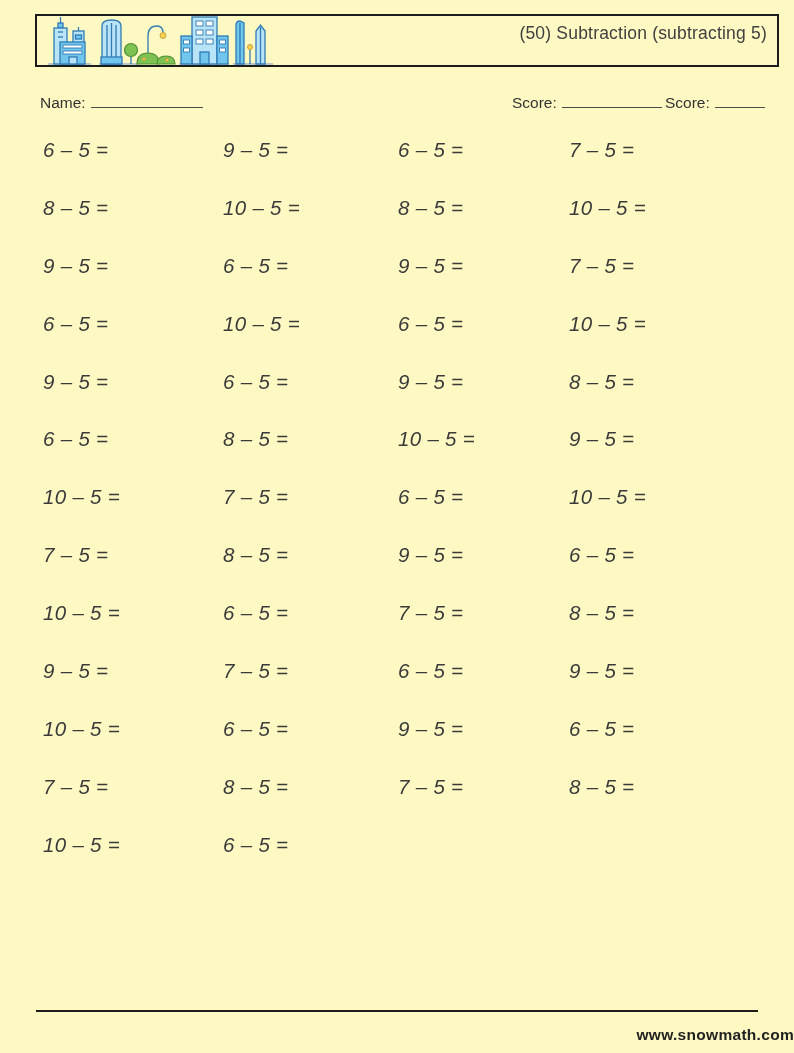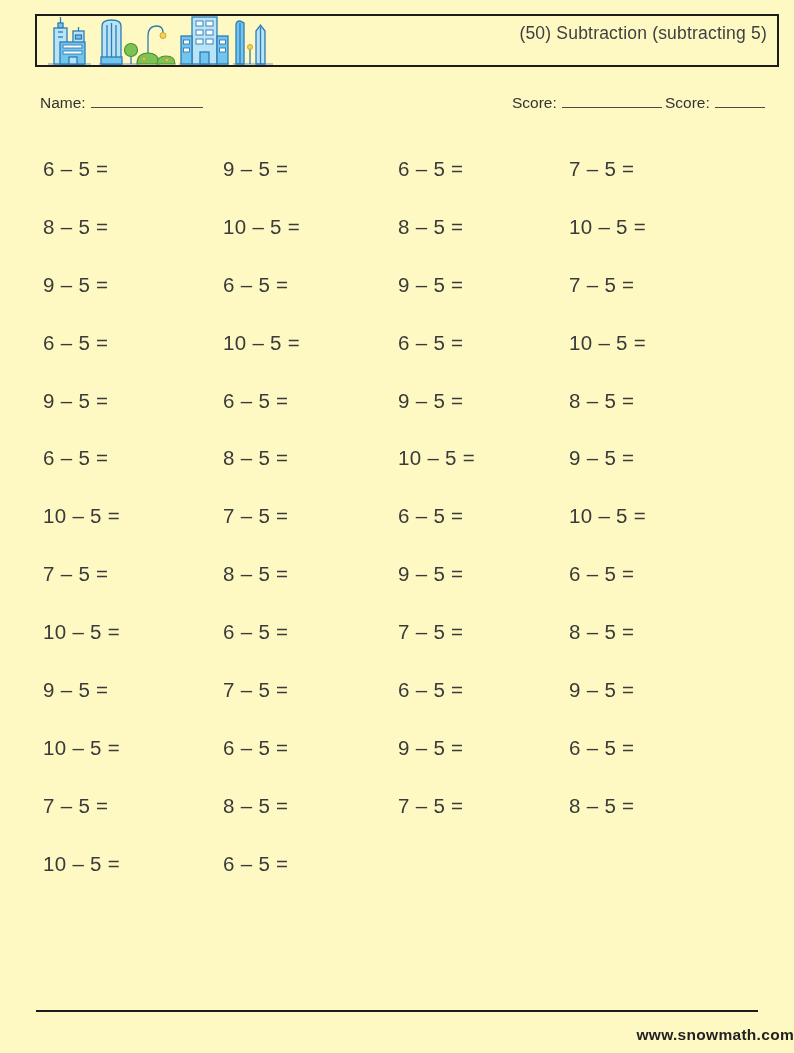--- a/index.html
+++ b/index.html
@@ -46,26 +46,27 @@
     margin-left: 5px;
     vertical-align: baseline;
   }
   .blank-name  { width: 112px; }
   .blank-date  { width: 100px; }
   .blank-score { width: 50px; }
 
   
   .problems-grid {
     position: absolute;
-    left: 43px; top: 140px;
+    left: 43px; top: 121px;
     width: 716px;
     display: grid;
     grid-template-columns: 180px 175px 171px auto;
     grid-auto-rows: 57.9px;
     align-items: center;
+    font-style: italic;
   }
   .problem {
     font-size: 20.5px;
     color: var(--text-dark, #3a3a3a);
     letter-spacing: 0.3px;
     white-space: nowrap;
   }
 
   
   .footer-divider {

